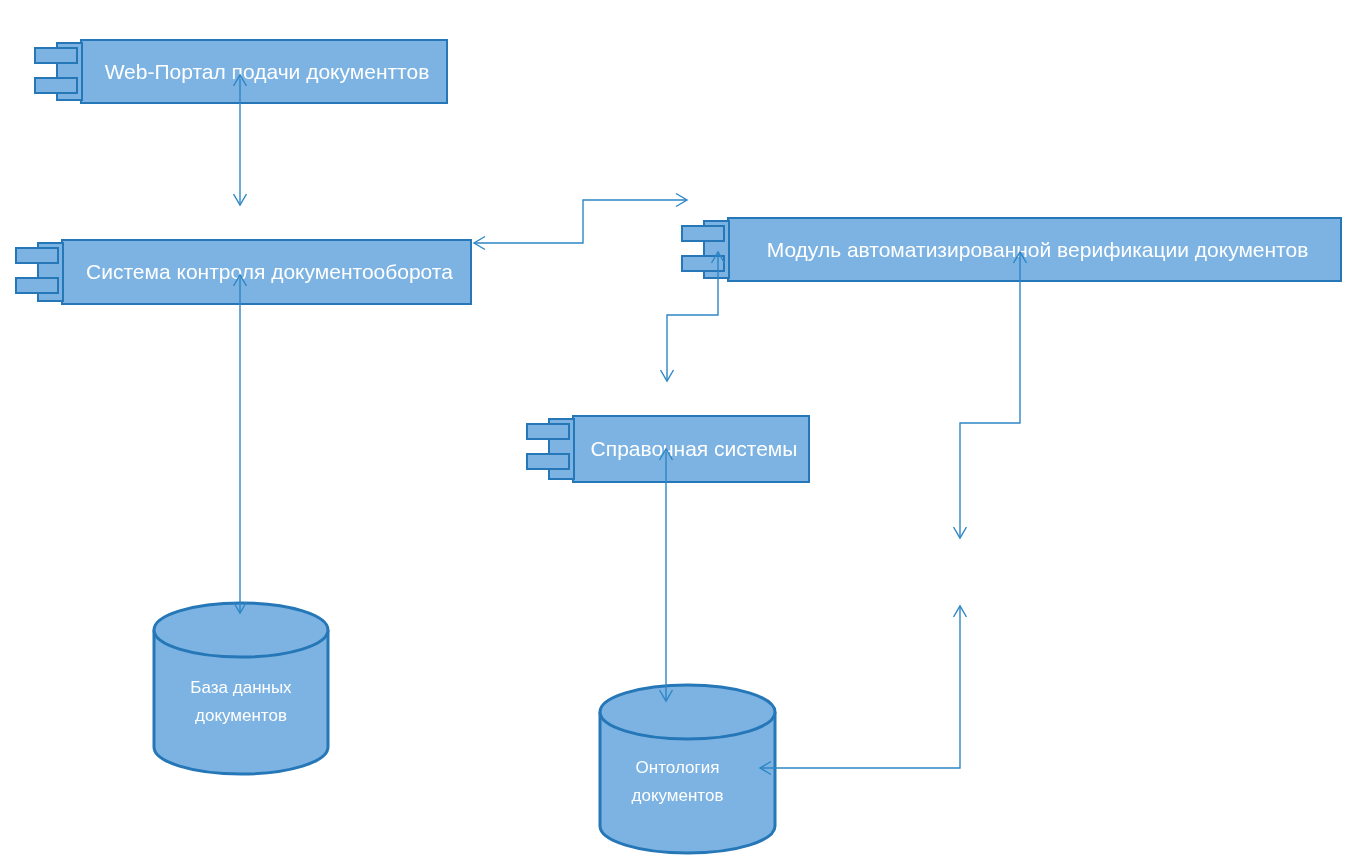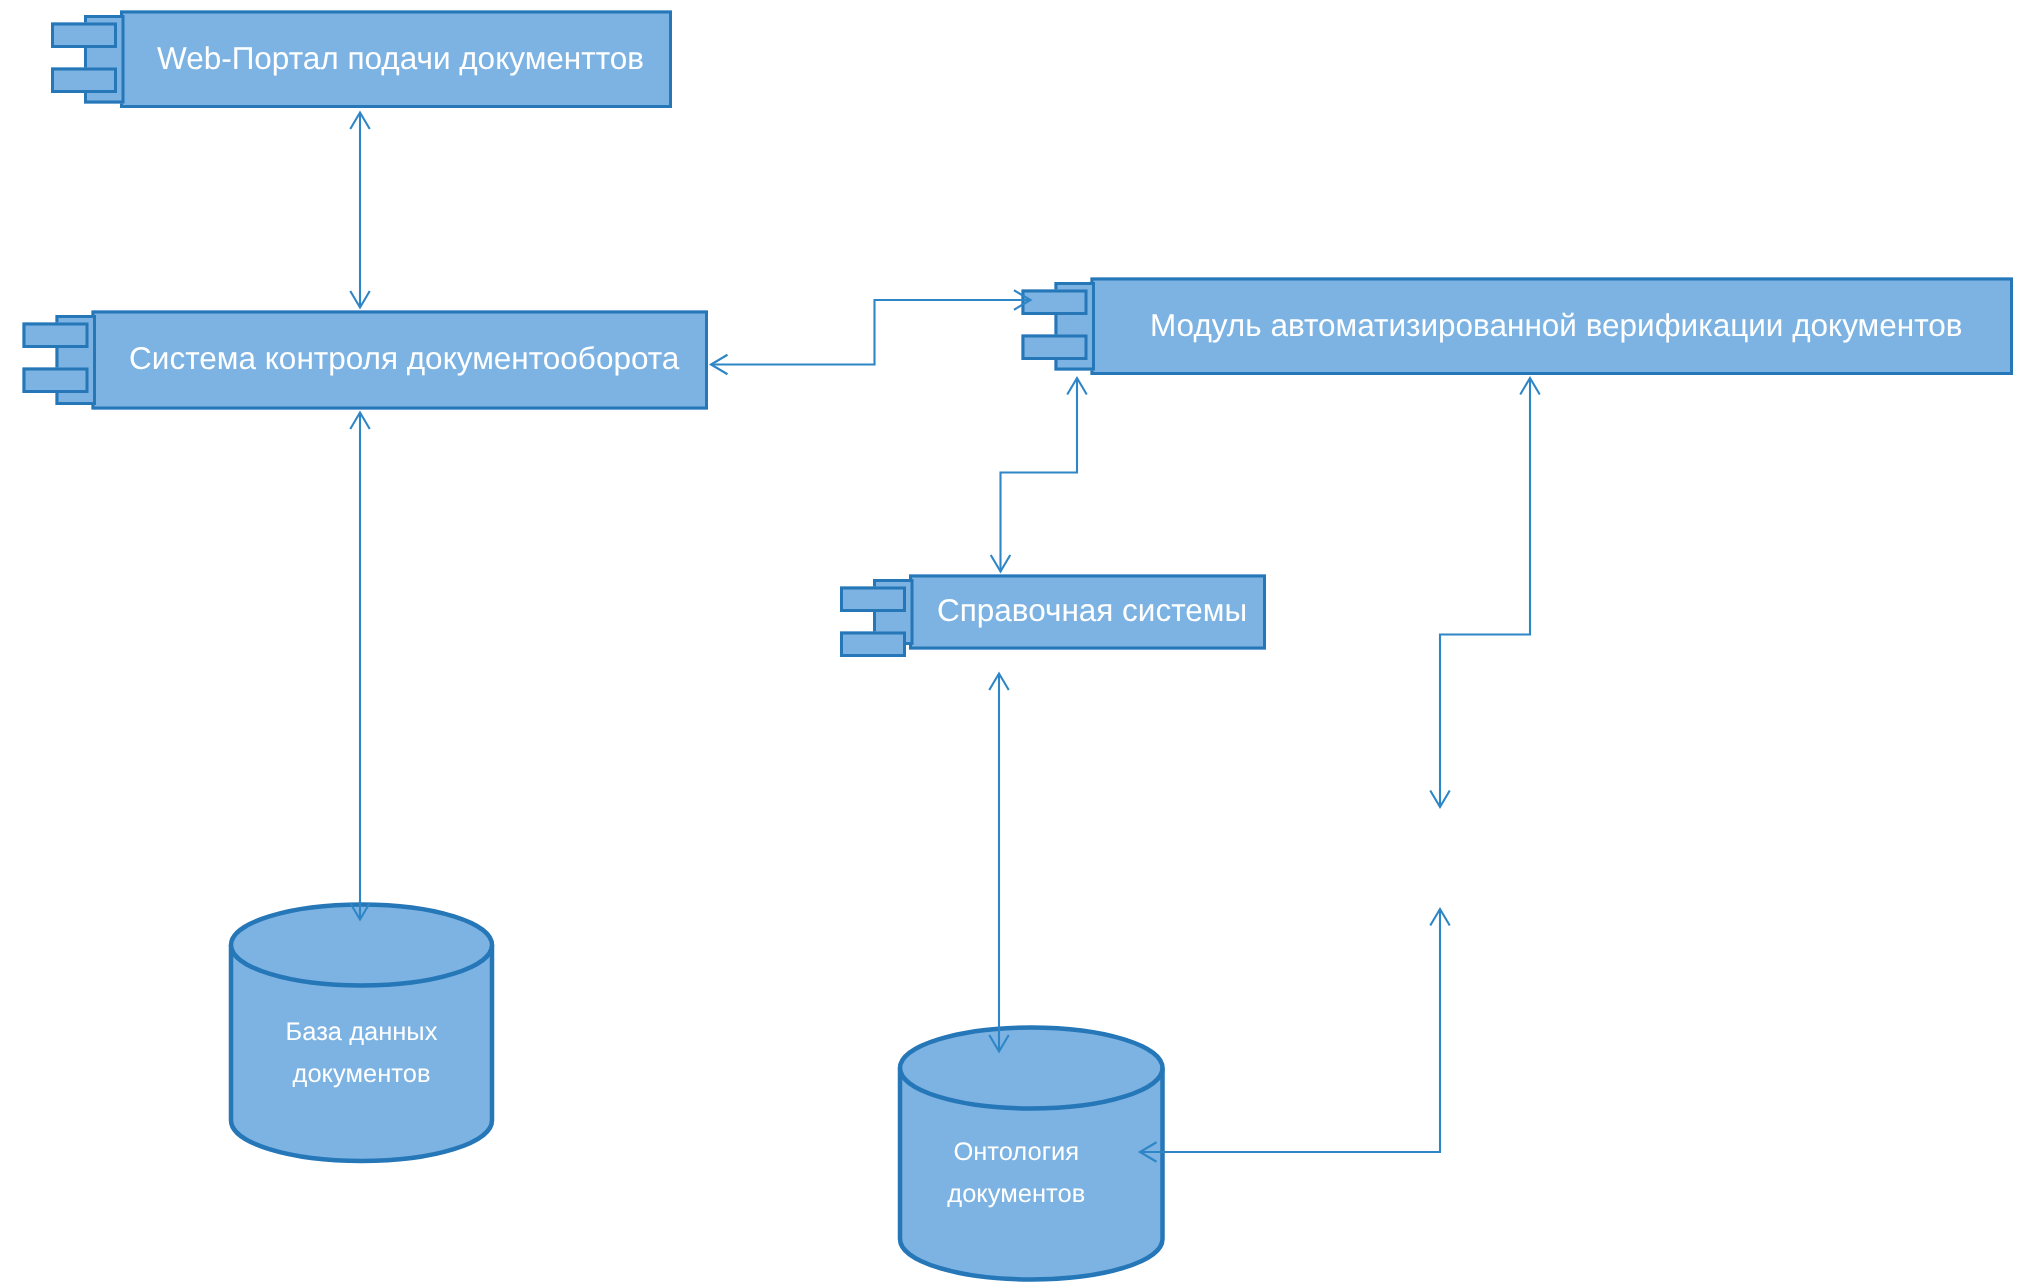--- a/index.html
+++ b/index.html
@@ -15,20 +15,21 @@
     position:relative;width:1349px;height:858px;background:var(--canvas-bg);
     overflow:hidden;
   }
   
   .comp{
     position:absolute;box-sizing:border-box;
     background:var(--shape-fill);
     border:2.5px solid var(--shape-border);
     display:flex;align-items:center;justify-content:center;
     z-index:2;
+    margin-top:32px;
   }
   .comp .spine{
     position:absolute;left:-26px;top:1px;bottom:1px;width:27px;
     background:var(--shape-fill);border:2px solid var(--shape-border);
     box-sizing:border-box;
   }
   .comp .tab{
     position:absolute;left:-48px;width:44px;height:17px;
     background:var(--shape-fill);border:2px solid var(--shape-border);
     box-sizing:border-box;
@@ -120,21 +121,21 @@
     <span class="label">Система контроля документооборота</span>
   </div>
 
   <div class="comp" style="left:727px;top:185px;width:615px;height:65px;">
     <span class="spine"></span>
     <span class="tab tab1"></span>
     <span class="tab tab2"></span>
     <span class="label">Модуль автоматизированной верификации документов</span>
   </div>
 
-  <div class="comp" style="left:606px;top:383px;width:238px;height:50px;">
+  <div class="comp" style="left:572px;top:383px;width:238px;height:68px;">
     <span class="spine"></span>
     <span class="tab tab1"></span>
     <span class="tab tab2"></span>
     <span class="label">Справочная системы</span>
   </div>
 
 
   <div class="db" style="left:152px;top:601px;width:178px;height:175px;">
     <svg width="178" height="175" viewBox="0 0 178 175">
       <path d="M2,29 L2,146 A87,27 0 0 0 176,146 L176,29" fill="var(--shape-fill)" stroke="var(--shape-border)" stroke-width="3"></path>

